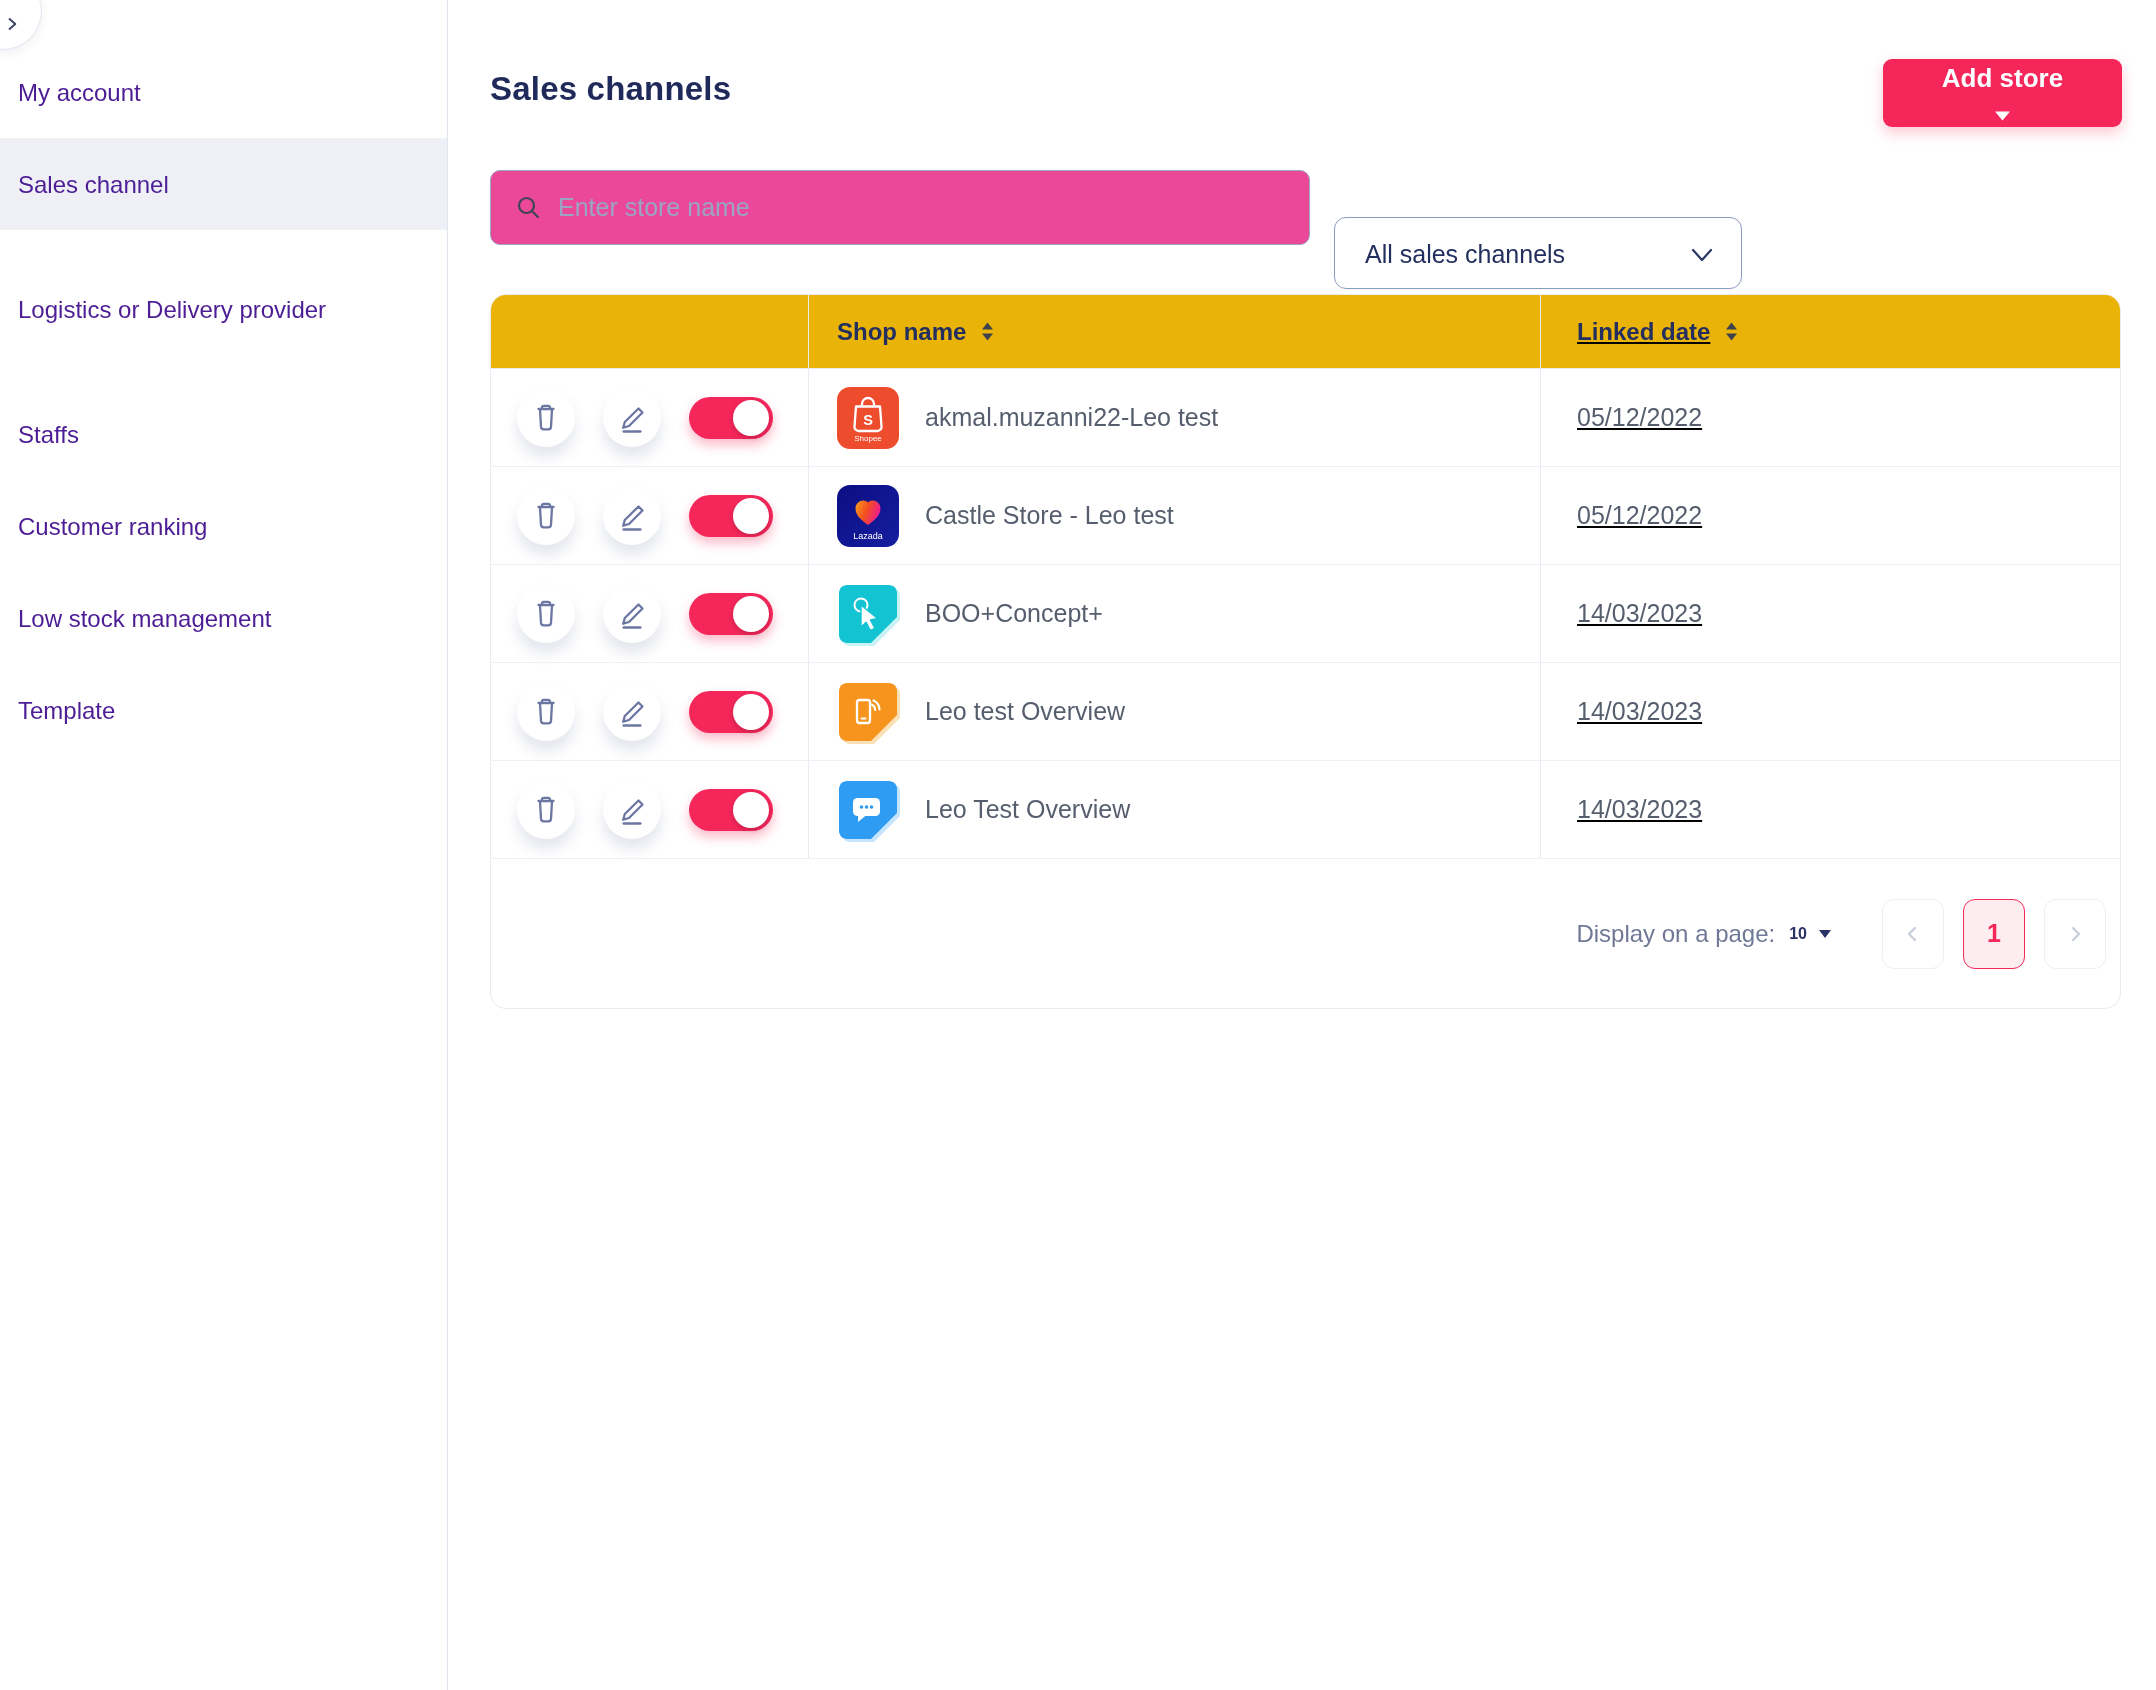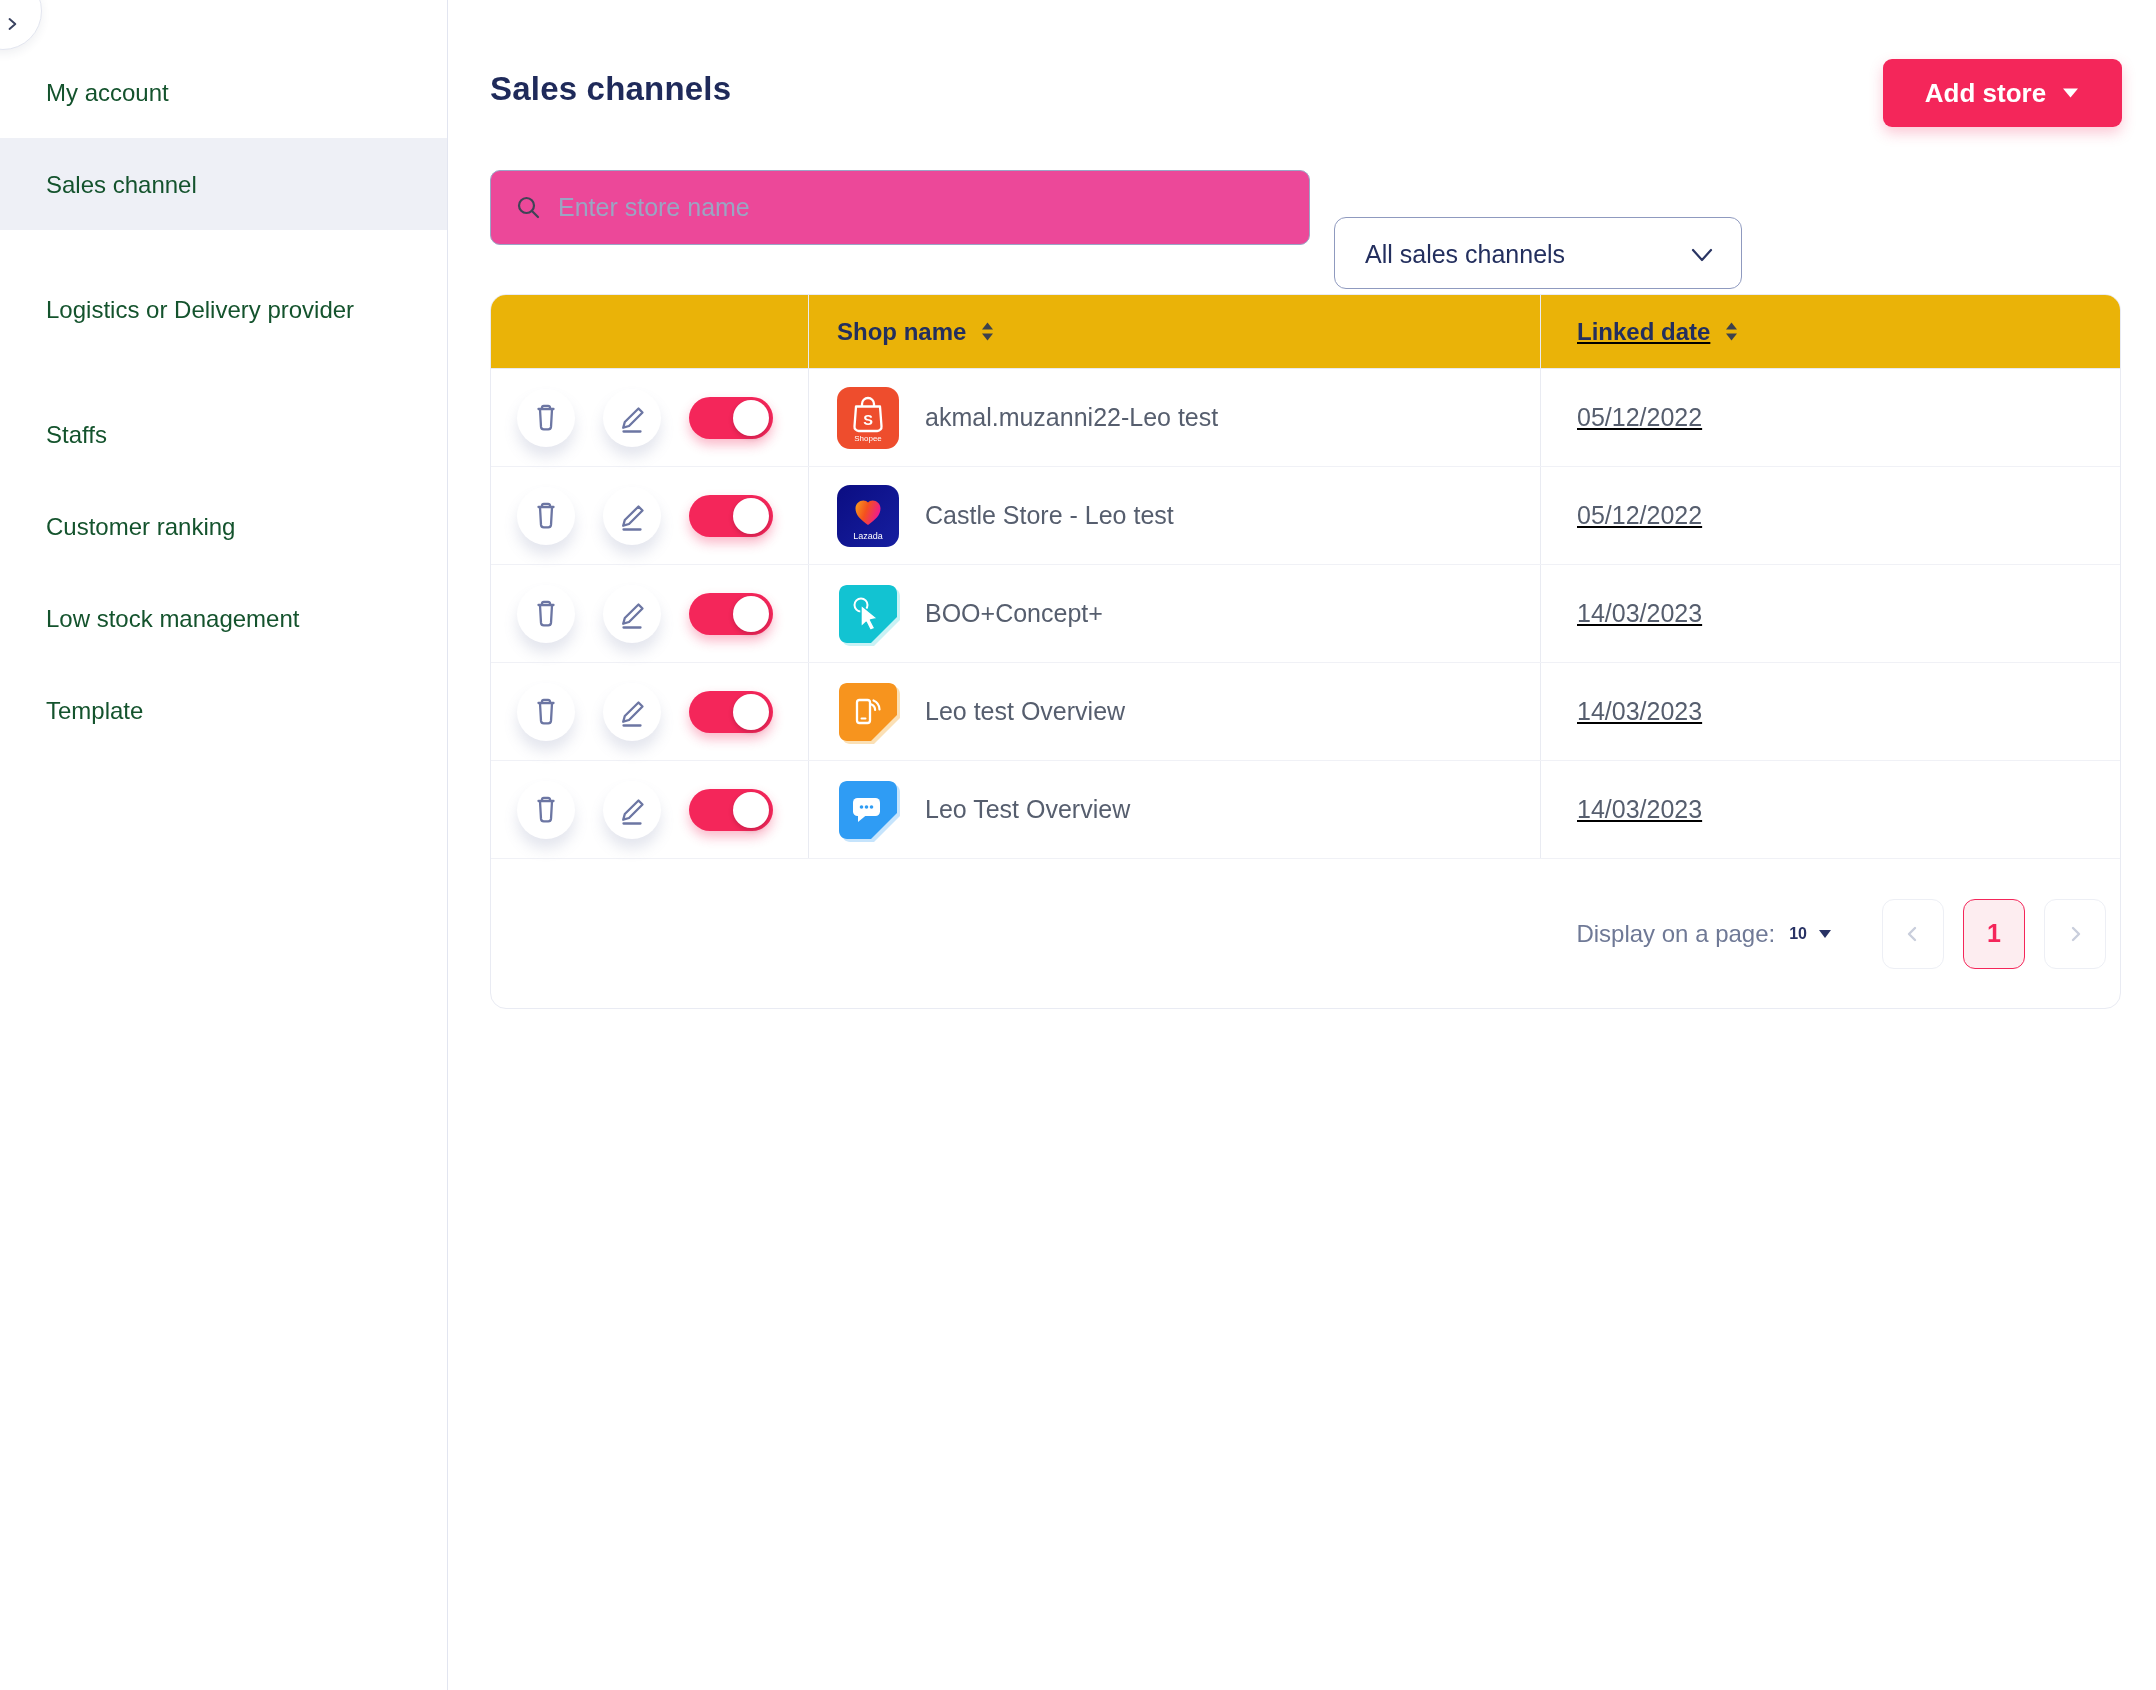--- a/index.html
+++ b/index.html
@@ -6,34 +6,34 @@
   html,body { background:#fff; }
   body { font-family:"Liberation Sans", sans-serif; }
   .viewport { position:relative; width:2156px; height:1690px; background:#fff; overflow:hidden; }
 
   
   .sidebar { position:absolute; left:0; top:0; width:448px; height:100%; background:#fff; border-right:1px solid #E2E5F0; }
   .collapse-btn { position:absolute; left:-36px; top:-28px; width:78px; height:78px; border-radius:50%;
     background:#fff; border:1px solid #E3E6F0; box-shadow:0 4px 10px rgba(40,50,90,.07); cursor:pointer; z-index:5; }
   .collapse-btn svg { position:absolute; left:38px; top:42px; }
   .side-nav { padding-top:46px; }
-  .nav-item { min-height:92px; display:flex; align-items:center; padding:0 40px 0 46px;
-    font-size:24px; color:#14532d; cursor:pointer; }
+  .nav-item { min-height:92px; display:flex; align-items:center; padding:0 40px 0 18px;
+    font-size:24px; color:#4c1d95; cursor:pointer; }
   .nav-item .nav-label { max-width:310px; line-height:37px; }
   .nav-item.active { background:#EEF0F6; }
   .side-nav .nav-item:nth-child(3) { min-height:158px; }
 
   
   .main { position:absolute; left:448px; top:2px; width:1708px; height:100%; }
   .page-title { position:absolute; left:42px; top:68px; font-size:33px; font-weight:700; color:#1F2A5A; letter-spacing:.2px; }
 
   .add-store { position:absolute; left:1435px; top:57px; width:239px; height:68px; border:none; border-radius:9px;
     background:var(--accent,#F4265A); color:#fff; font-family:inherit; font-size:26px; font-weight:700;
     display:flex; align-items:center; justify-content:center; gap:15px; cursor:pointer;
-    box-shadow:0 6px 14px rgba(244,38,90,.25); }
+    box-shadow:0 6px 14px rgba(244,38,90,.25);flex-direction:column; }
 
   .search-box { position:absolute; left:42px; top:168px; width:820px; height:75px; border:1.5px solid #9BA5C6;
     border-radius:10px; display:flex; align-items:center; padding:0 20px 0 24px; background:#ec4899; }
   .search-box input { flex:1; border:none; outline:none; font-family:inherit; font-size:25px; color:#232F5E; margin-left:16px; background:transparent; }
   .search-box input::placeholder { color:#9AA5C3; }
 
   .channel-select { position:absolute; left:886px; top:170px; width:408px; height:72px; border:1.5px solid #8F9ABF;
     border-radius:12px; display:flex; align-items:center; justify-content:space-between; padding:3px 26px 0 30px;
     font-size:25px; color:#232F5E; background:#fff; cursor:pointer;margin-top:45px; }
 

